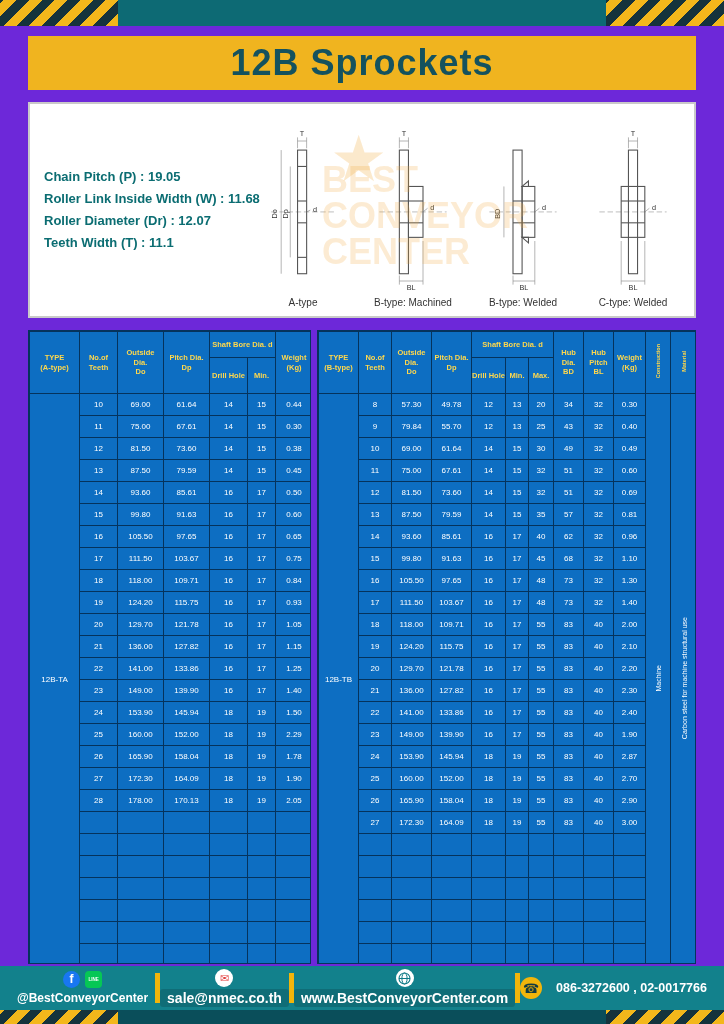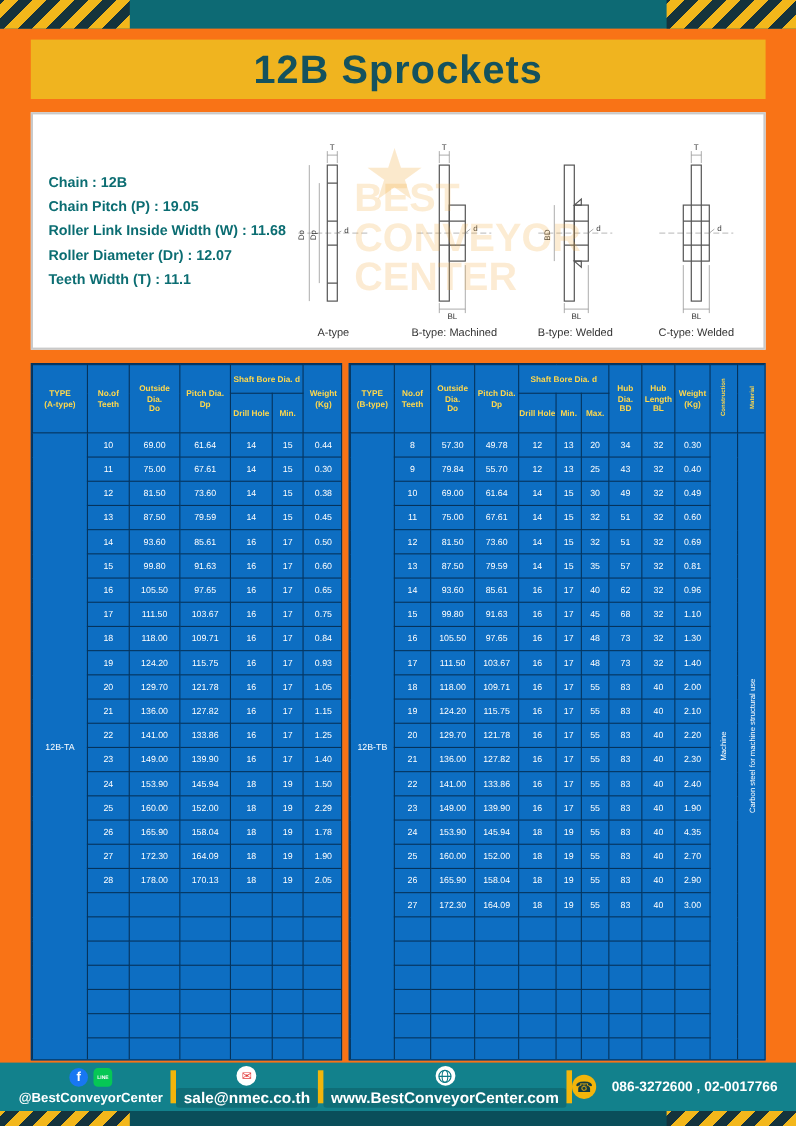--- a/index.html
+++ b/index.html
@@ -1,18 +1,18 @@
 <!DOCTYPE html>
 <html><head>
 <meta charset="utf-8">
 <style>
   * { box-sizing: border-box; margin: 0; padding: 0; }
   html,body { background:#e8e8e8; }
   body { font-family: "Liberation Sans", sans-serif; }
-  .page { position:relative; width:724px; height:1024px; margin:0 auto; background:#f97316; display:flex; flex-direction:column; overflow:hidden;justify-content:space-between; }
+  .page { position:relative; width:724px; height:1024px; margin:0 auto; background:#6d28d9; display:flex; flex-direction:column; overflow:hidden;justify-content:space-between; }
 
   
   .band { position:relative; background:#0d6a74; }
   .band.top { height:26px; }
   .band.bottom { height:14px; background:#0a4e5a; }
   .hazard { position:absolute; top:0; bottom:0; width:118px;
     background:repeating-linear-gradient(-45deg,#f3b71b 0 9px,#15333c 9px 18px); }
   .hazard.left { left:0; } .hazard.right { right:0; }
 
   
@@ -87,21 +87,20 @@
 
   <div class="title-band">
     <span>12B Sprockets</span>
   </div>
 
   <div class="info-box">
     <span class="wm-star">★</span>
     <div class="watermark">BEST CONVEYOR CENTER</div>
 
     <div class="specs">
-      <div class="spec-line">Chain : 12B</div>
       <div class="spec-line">Chain Pitch (P) : 19.05</div>
       <div class="spec-line">Roller Link Inside Width (W) : 11.68</div>
       <div class="spec-line">Roller Diameter (Dr) : 12.07</div>
       <div class="spec-line">Teeth Width (T) : 11.1</div>
     </div>
 
     <div class="drawings">
 
       <figure class="drawing">
         <svg viewBox="0 0 110 178">
@@ -462,21 +461,21 @@
 Teeth</th>
             <th rowspan="2">Outside
 Dia.
 Do</th>
             <th rowspan="2">Pitch Dia.
 Dp</th>
             <th colspan="3">Shaft Bore Dia. d</th>
             <th rowspan="2">Hub Dia.
 BD</th>
             <th rowspan="2">Hub
-Length
+Pitch
 BL</th>
             <th rowspan="2">Weight
 (Kg)</th>
             <th rowspan="2"><span class="vth">Construction</span></th>
             <th rowspan="2"><span class="vth">Material</span></th>
           </tr>
           <tr>
             <th>Drill Hole</th>
             <th>Min.</th>
             <th>Max.</th>
@@ -664,21 +663,21 @@
             </tr>
             <tr>
               <td>24</td>
               <td>153.90</td>
               <td>145.94</td>
               <td>18</td>
               <td>19</td>
               <td>55</td>
               <td>83</td>
               <td>40</td>
-              <td>4.35</td>
+              <td>2.87</td>
             </tr>
             <tr>
               <td>25</td>
               <td>160.00</td>
               <td>152.00</td>
               <td>18</td>
               <td>19</td>
               <td>55</td>
               <td>83</td>
               <td>40</td>

